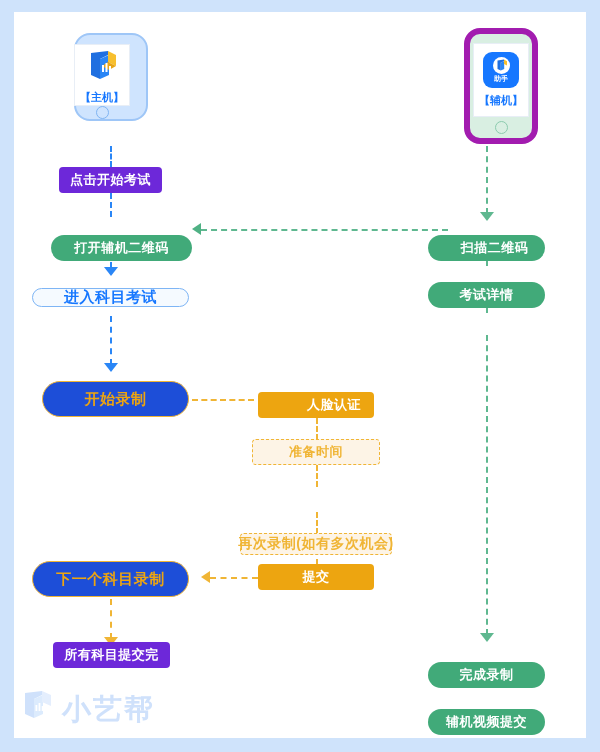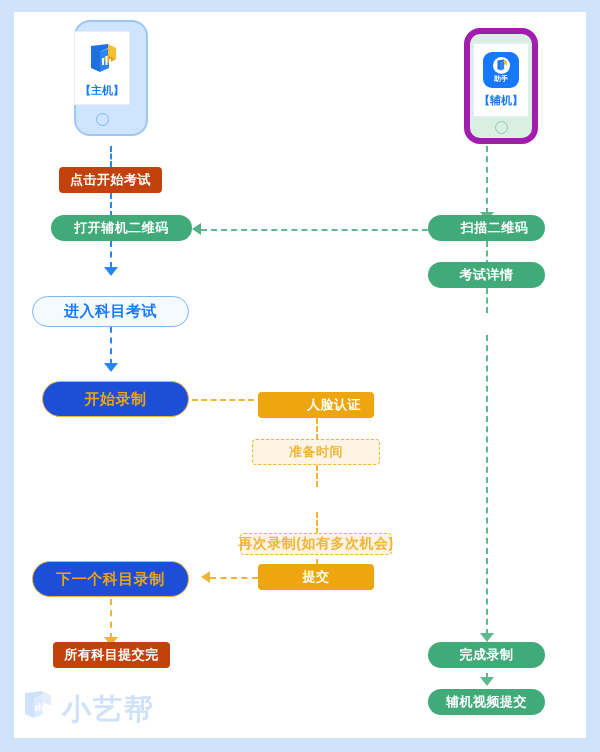--- a/index.html
+++ b/index.html
@@ -105,28 +105,29 @@
     background: #ffffff;
     position: relative;
   }
   .auxicon .zhushou {
     font-size: 7px; color: #ffffff; font-weight: bold;
     line-height: 8px; margin-top: 1px;
   }
 
   
   .blue-solid {
-    background: #c2410c;
+    background: #6d28d9;
     color: #ffffff;
     border-radius: 4px;
   }
   .green-solid {
     background: #41aa79;
     color: #ffffff;
     border-radius: 13px;
+    margin-top: 20px;
   }
   .orange-solid {
     background: #eda510;
     color: #ffffff;
     border-radius: 4px;
   }
   .blue-pill {
     background: #f5faff;
     color: #1677ff;
     border: 1.6px solid #7eb5f5;
@@ -195,21 +196,21 @@
     letter-spacing: 2px;
     line-height: 1;
   }
 </style>
 </head>
 <body>
 
 <div id="page">
   <div id="canvas">
 
-    <div class="phone host" style="left:60px; top:8px; width:74px; height:116px; padding:9px 27px 0 9px;">
+    <div class="phone host" style="left:60px; top:21px; width:74px; height:88px; padding:9px 27px 0 9px;">
       <div class="phone-screen" style="width:56px; height:74px;">
         <span class="hostmark">
           <svg width="40" height="40" viewBox="0 0 40 40">
             <path d="M9 8 L9 30 L18 34 L18 14 L26 10 L26 6 Z" fill="#1f6fe0"></path>
             <path d="M18 14 L18 34 L27 30 L27 10 Z" fill="#2a86f6"></path>
             <path d="M26 6 L34 10 L34 21 L26 17 Z" fill="#f7bf2e"></path>
             <path d="M26 17 L34 21 L27 25 L20 21 Z" fill="#e8a516"></path>
             <rect x="20" y="20" width="2" height="7" fill="#ffffff"></rect>
             <rect x="23.5" y="18" width="2" height="9" fill="#ffffff"></rect>
             <rect x="27" y="21" width="2" height="6" fill="#ffffff"></rect>
@@ -276,21 +277,21 @@
     <div class="arrow-left orange" style="left:187px; top:559px;"></div>
 
     <div class="node blue-solid" style="left:45px; top:155px; width:103px; height:26px;">
       <span>点击开始考试</span>
     </div>
 
     <div class="node green-solid" style="left:37px; top:203px; width:141px; height:26px;">
       <span>打开辅机二维码</span>
     </div>
 
-    <div class="node blue-pill" style="left:18px; top:284px; width:157px; height:31px;">
+    <div class="node blue-pill" style="left:18px; top:276px; width:157px; height:19px;">
       <span>进入科目考试</span>
     </div>
 
     <div class="node orange-pill" style="left:28px; top:369px; width:147px; height:36px;">
       <span>开始录制</span>
     </div>
 
     <div class="node orange-pill" style="left:18px; top:549px; width:157px; height:36px;">
       <span>下一个科目录制</span>
     </div>

